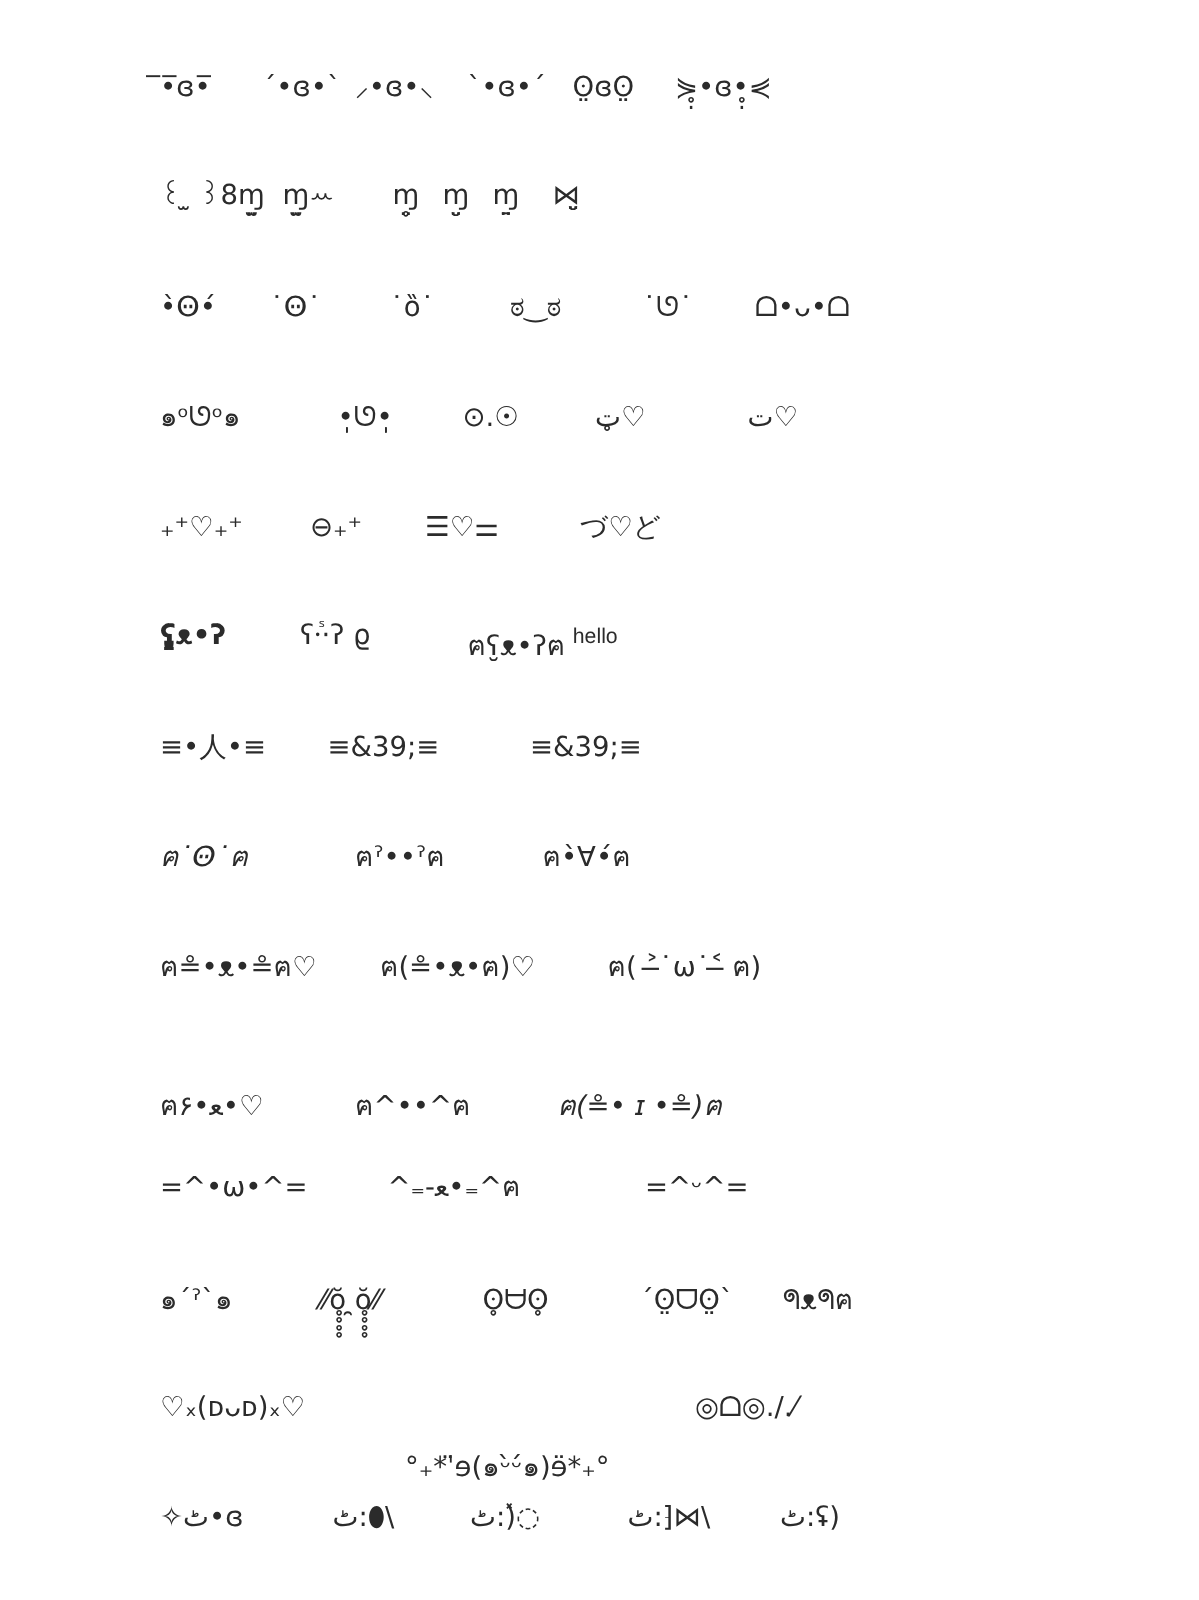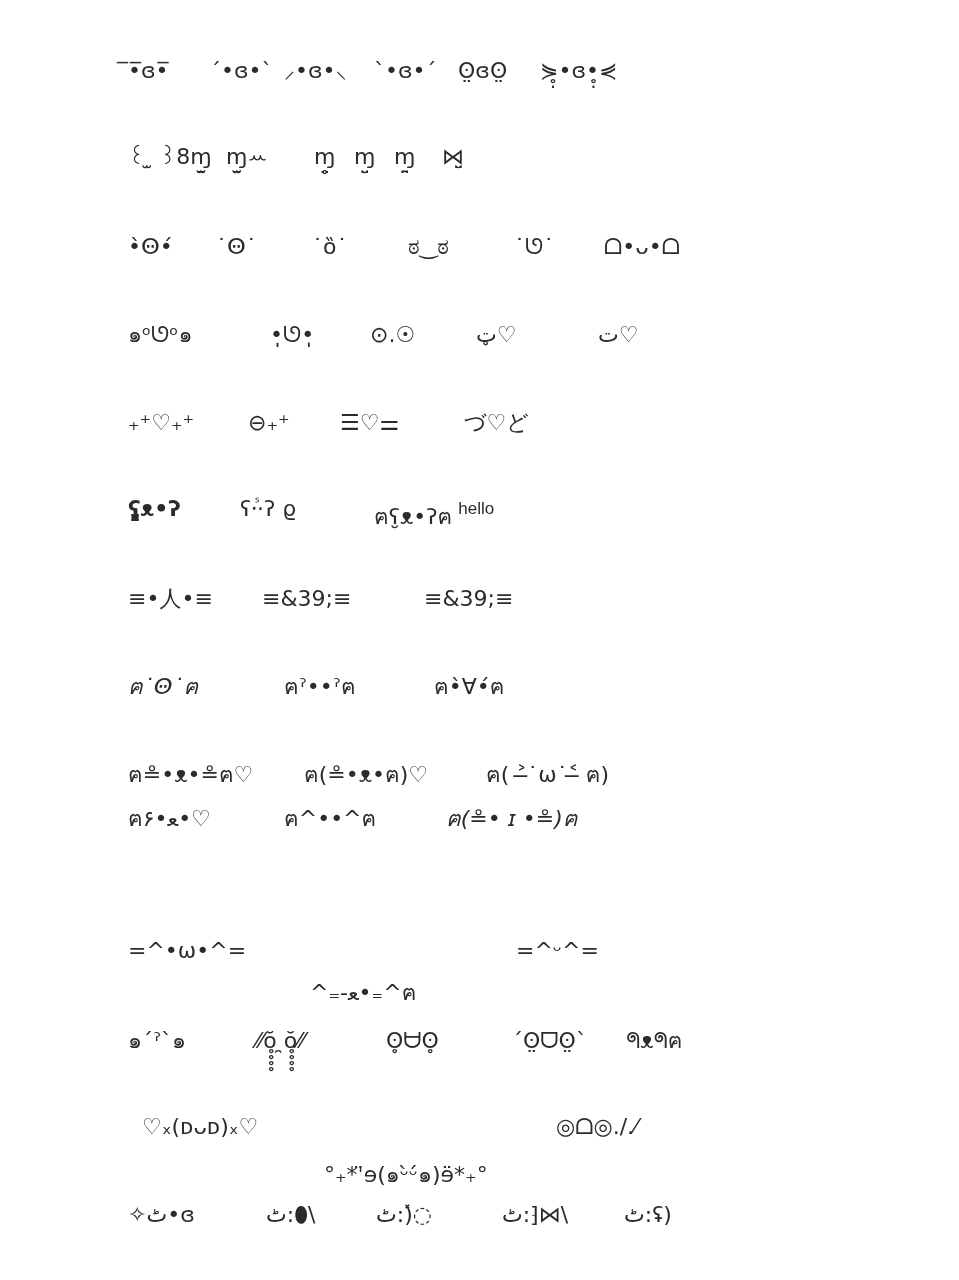--- a/index.html
+++ b/index.html
@@ -97,39 +97,39 @@
     <div class="row" style="top: 672px;">
       <span class="item" style="left: 0px; font-style: italic;"><span>ฅ˙Ꙫ˙ฅ</span></span>
       <span class="item" style="left: 156px;"><span>ฅˀ••ˀฅ</span></span>
       <span class="item" style="left: 306px;"><span>ฅ•̀∀•́ฅ</span></span>
     </div>
     <div class="row" style="top: 760px;">
       <span class="item" style="left: 0px;"><span>ฅ≗•ᴥ•≗ฅ♡</span></span>
       <span class="item" style="left: 176px;"><span>ฅ(≗•ᴥ•ฅ)♡</span></span>
       <span class="item" style="left: 358px;"><span>ฅ( ˃̶˙ω˙˂̶ ฅ)</span></span>
     </div>
-    <div class="row" style="top: 804px;">
+    <div class="row" style="top: 871px;">
       <span class="item" style="left: 0px;"><span>ฅ۶•ﻌ•♡</span></span>
       <span class="item" style="left: 156px;"><span>ฅ^••^ฅ</span></span>
       <span class="item" style="left: 318px; font-style: italic;"><span>ฅ(≗• ɪ •≗)ฅ</span></span>
     </div>
     <div class="row" style="top: 936px;">
       <span class="item" style="left: 0px;"><span>=^•ω•^=</span></span>
-      <span class="item" style="left: 182px; margin-top: 42px;"><span>^₌-ﻌ•₌^ฅ</span></span>
+      <span class="item" style="left: 182px;"><span>^₌-ﻌ•₌^ฅ</span></span>
       <span class="item" style="left: 388px;"><span>=^ᵕ^=</span></span>
     </div>
     <div class="row" style="top: 1026px;">
       <span class="item" style="left: 0px;"><span>๑´ˀ`๑</span></span>
       <span class="item" style="left: 128px;"><span>⁄⁄ŏ̥̥̥̥ ̯ŏ̥̥̥̥⁄⁄</span></span>
       <span class="item" style="left: 258px;"><span>ʘ̥ᗨʘ̥</span></span>
       <span class="item" style="left: 384px;"><span>´ʘ̤ᗜʘ̤`</span></span>
       <span class="item" style="left: 498px;"><span>ᖗᴥᖗฅ</span></span>
     </div>
     <div class="row" style="top: 1112px;">
-      <span class="item" style="left: 0px; margin-left: 14px;"><span>♡ₓ(ᴅᴗᴅ)ₓ♡</span></span>
+      <span class="item" style="left: 0px;"><span>♡ₓ(ᴅᴗᴅ)ₓ♡</span></span>
       <span class="item" style="left: 196px; margin-top: 48px;"><span>°₊*ˈ̈ɘ(๑ᵕ̀ᵕ́๑)ɘ̈*₊°</span></span>
       <span class="item" style="left: 428px;"><span>◎ᗝ◎./.⁄</span></span>
     </div>
     <div class="row" style="top: 1200px;">
       <span class="item" style="left: 0px;"><span>✧ٹ•ɞ</span></span>
       <span class="item" style="left: 138px;"><span>ٹ:⬮\</span></span>
       <span class="item" style="left: 248px;"><span>ٹ:)◌̽</span></span>
       <span class="item" style="left: 374px;"><span>ٹ:⁆⋈\</span></span>
       <span class="item" style="left: 496px;"><span>ٹ:ʢ)</span></span>
     </div>

